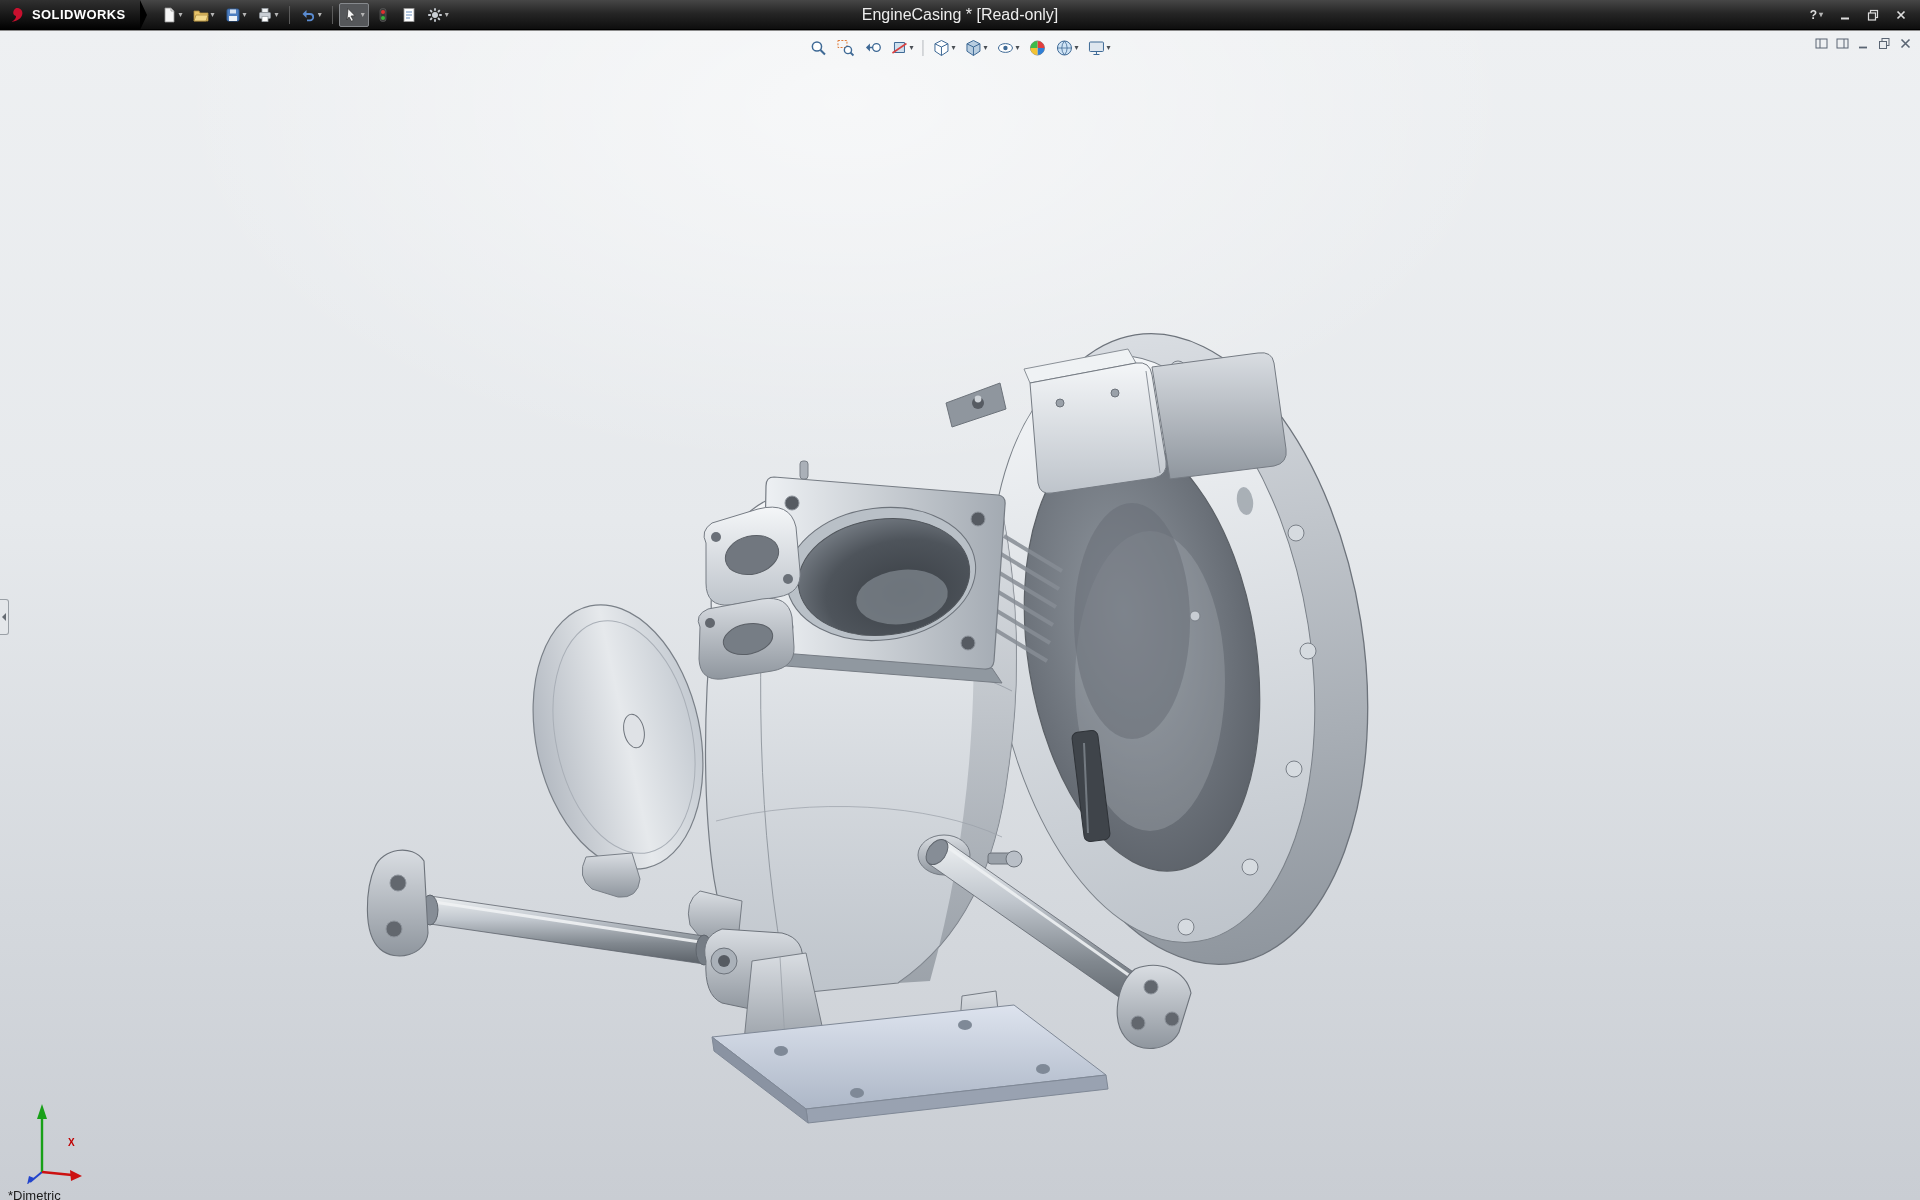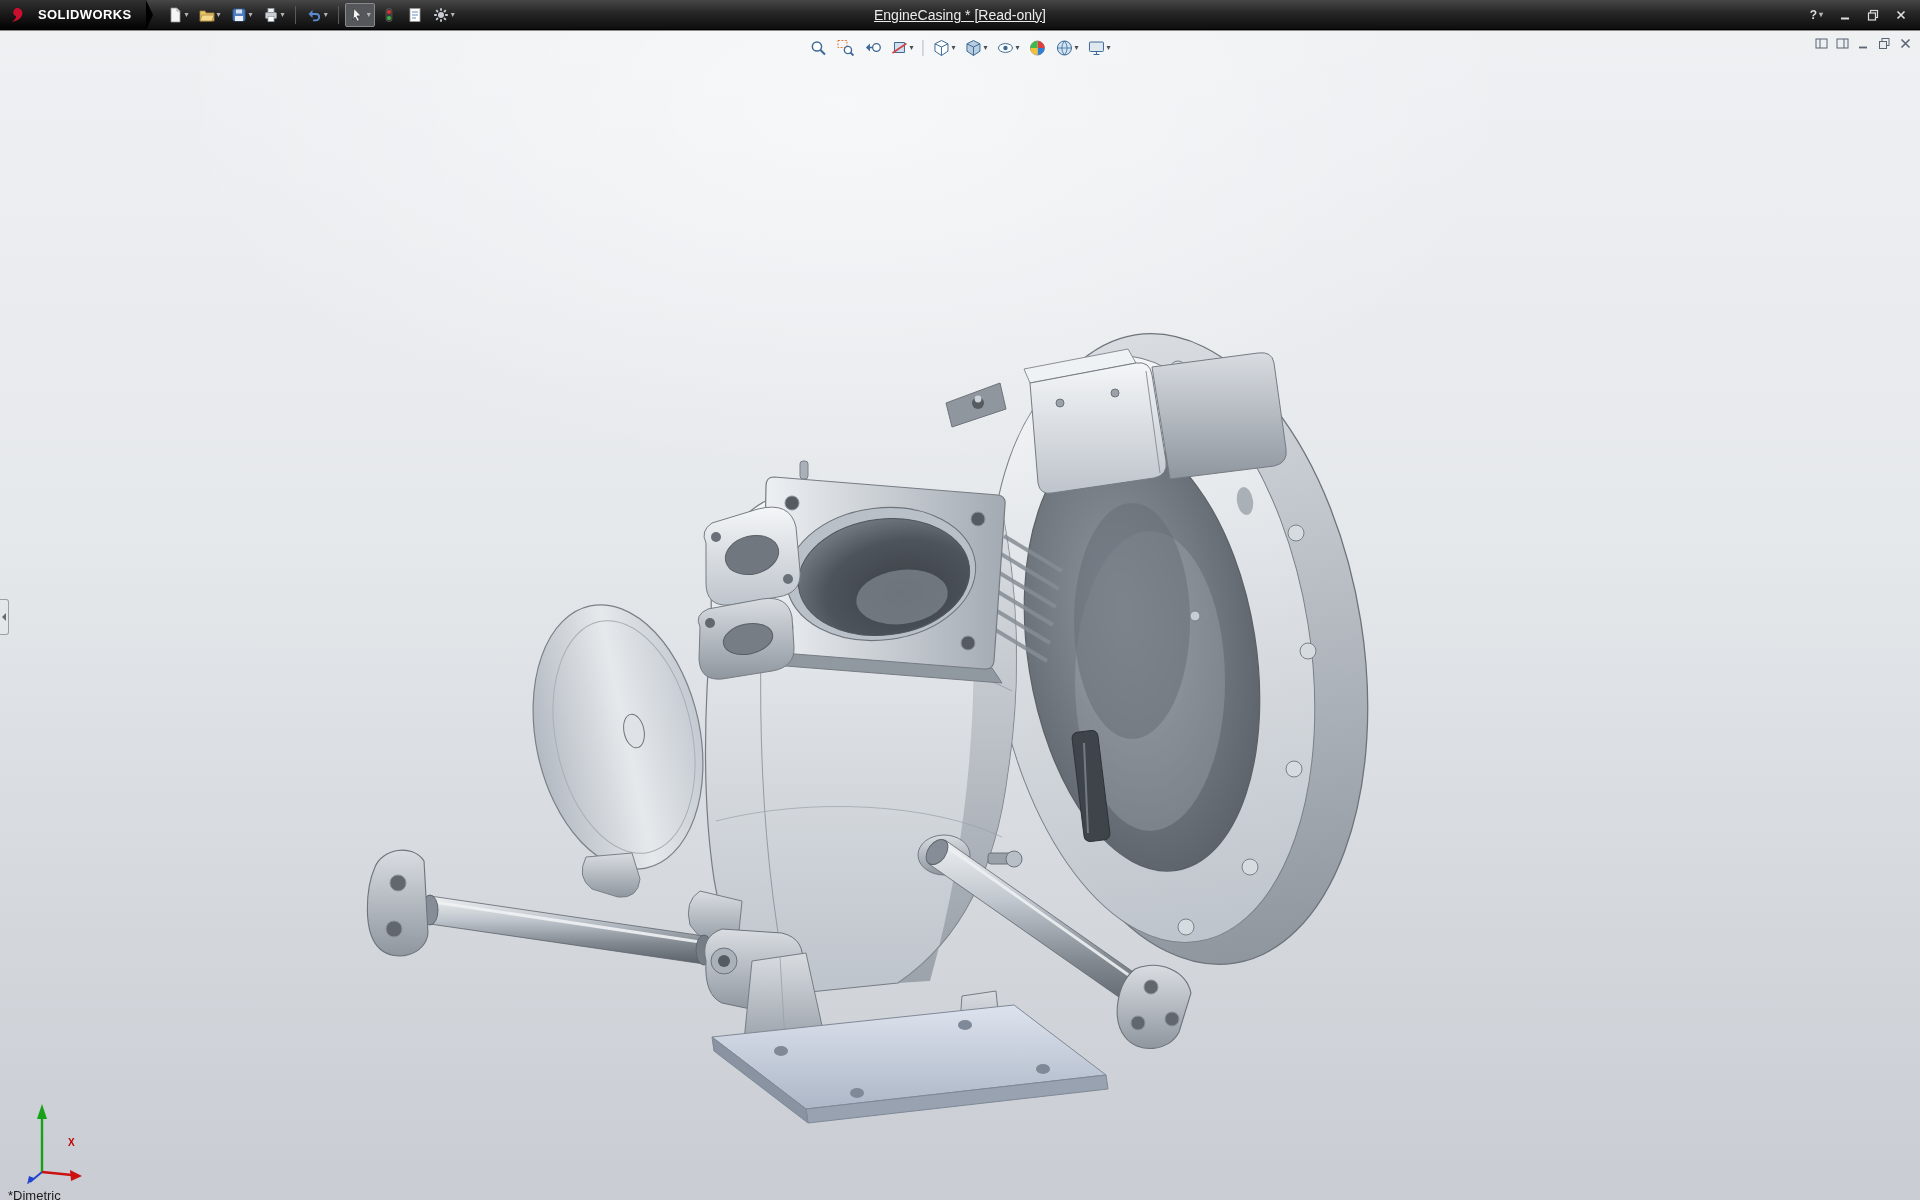--- a/index.html
+++ b/index.html
@@ -4,32 +4,32 @@
 <style>
   * { box-sizing: border-box; margin: 0; padding: 0; }
   html,body { width:1920px; height:1200px; overflow:hidden;
     font-family:"Liberation Sans", sans-serif; background:#cfd4da; }
 
   
   .titlebar{ position:absolute; top:0; left:0; width:1920px; height:30px;
     background:linear-gradient(#474747,#262626 45%,#0e0e0e);
     display:flex; align-items:center; color:#e8e8e8; z-index:50;
     border-bottom:1px solid #000;}
-  .brand{ display:flex; align-items:center; gap:14px; padding:0 14px 0 8px; height:30px;
+  .brand{ display:flex; align-items:center; gap:8px; padding:0 14px 0 8px; height:30px;
     background:linear-gradient(#303030,#000); font-weight:bold; font-size:13px;
     letter-spacing:.4px; color:#fff; }
   .brand-sep{ width:0; height:0; border-left:7px solid #000; border-top:15px solid transparent;
     border-bottom:15px solid transparent; margin-right:10px;}
   .tb-tools{ display:flex; align-items:center; gap:2px; }
   .tb-btn{ display:flex; align-items:center; gap:2px; background:transparent; border:1px solid transparent;
     padding:2px 3px; height:24px; cursor:default; border-radius:2px;}
   .tb-btn.active{ background:#55575a; border-color:#86898d; }
   .caret{ font-size:8px; color:#b5b5b5; line-height:1;}
   .tb-sep{ width:1px; height:18px; background:#5a5a5a; margin:0 4px;}
-  .tb-title{ position:absolute; left:50%; transform:translateX(-50%); font-size:14px; color:#ececec; white-space:nowrap;text-decoration:underline;}
+  .tb-title{ position:absolute; left:50%; transform:translateX(-50%); font-size:16px; color:#ececec; white-space:nowrap;}
   .tb-win{ margin-left:auto; display:flex; align-items:center; gap:10px; padding-right:10px;}
   .tb-win .tb-btn{ padding:1px 2px; height:20px; color:#ddd; font-size:12px; font-weight:bold;}
 
   
   .viewport{ position:absolute; top:30px; left:0; width:1920px; height:1170px;
     background:
       radial-gradient(1100px 600px at 44% 6%, rgba(255,255,255,.55), rgba(255,255,255,0) 62%),
       linear-gradient(180deg,#eef0f2 0%, #e6e9ec 42%, #d4d8dd 76%, #c9cdd3 100%);
     border-top:1px solid #8a8a8a; }
   .model-svg{ position:absolute; top:0; left:0; }

